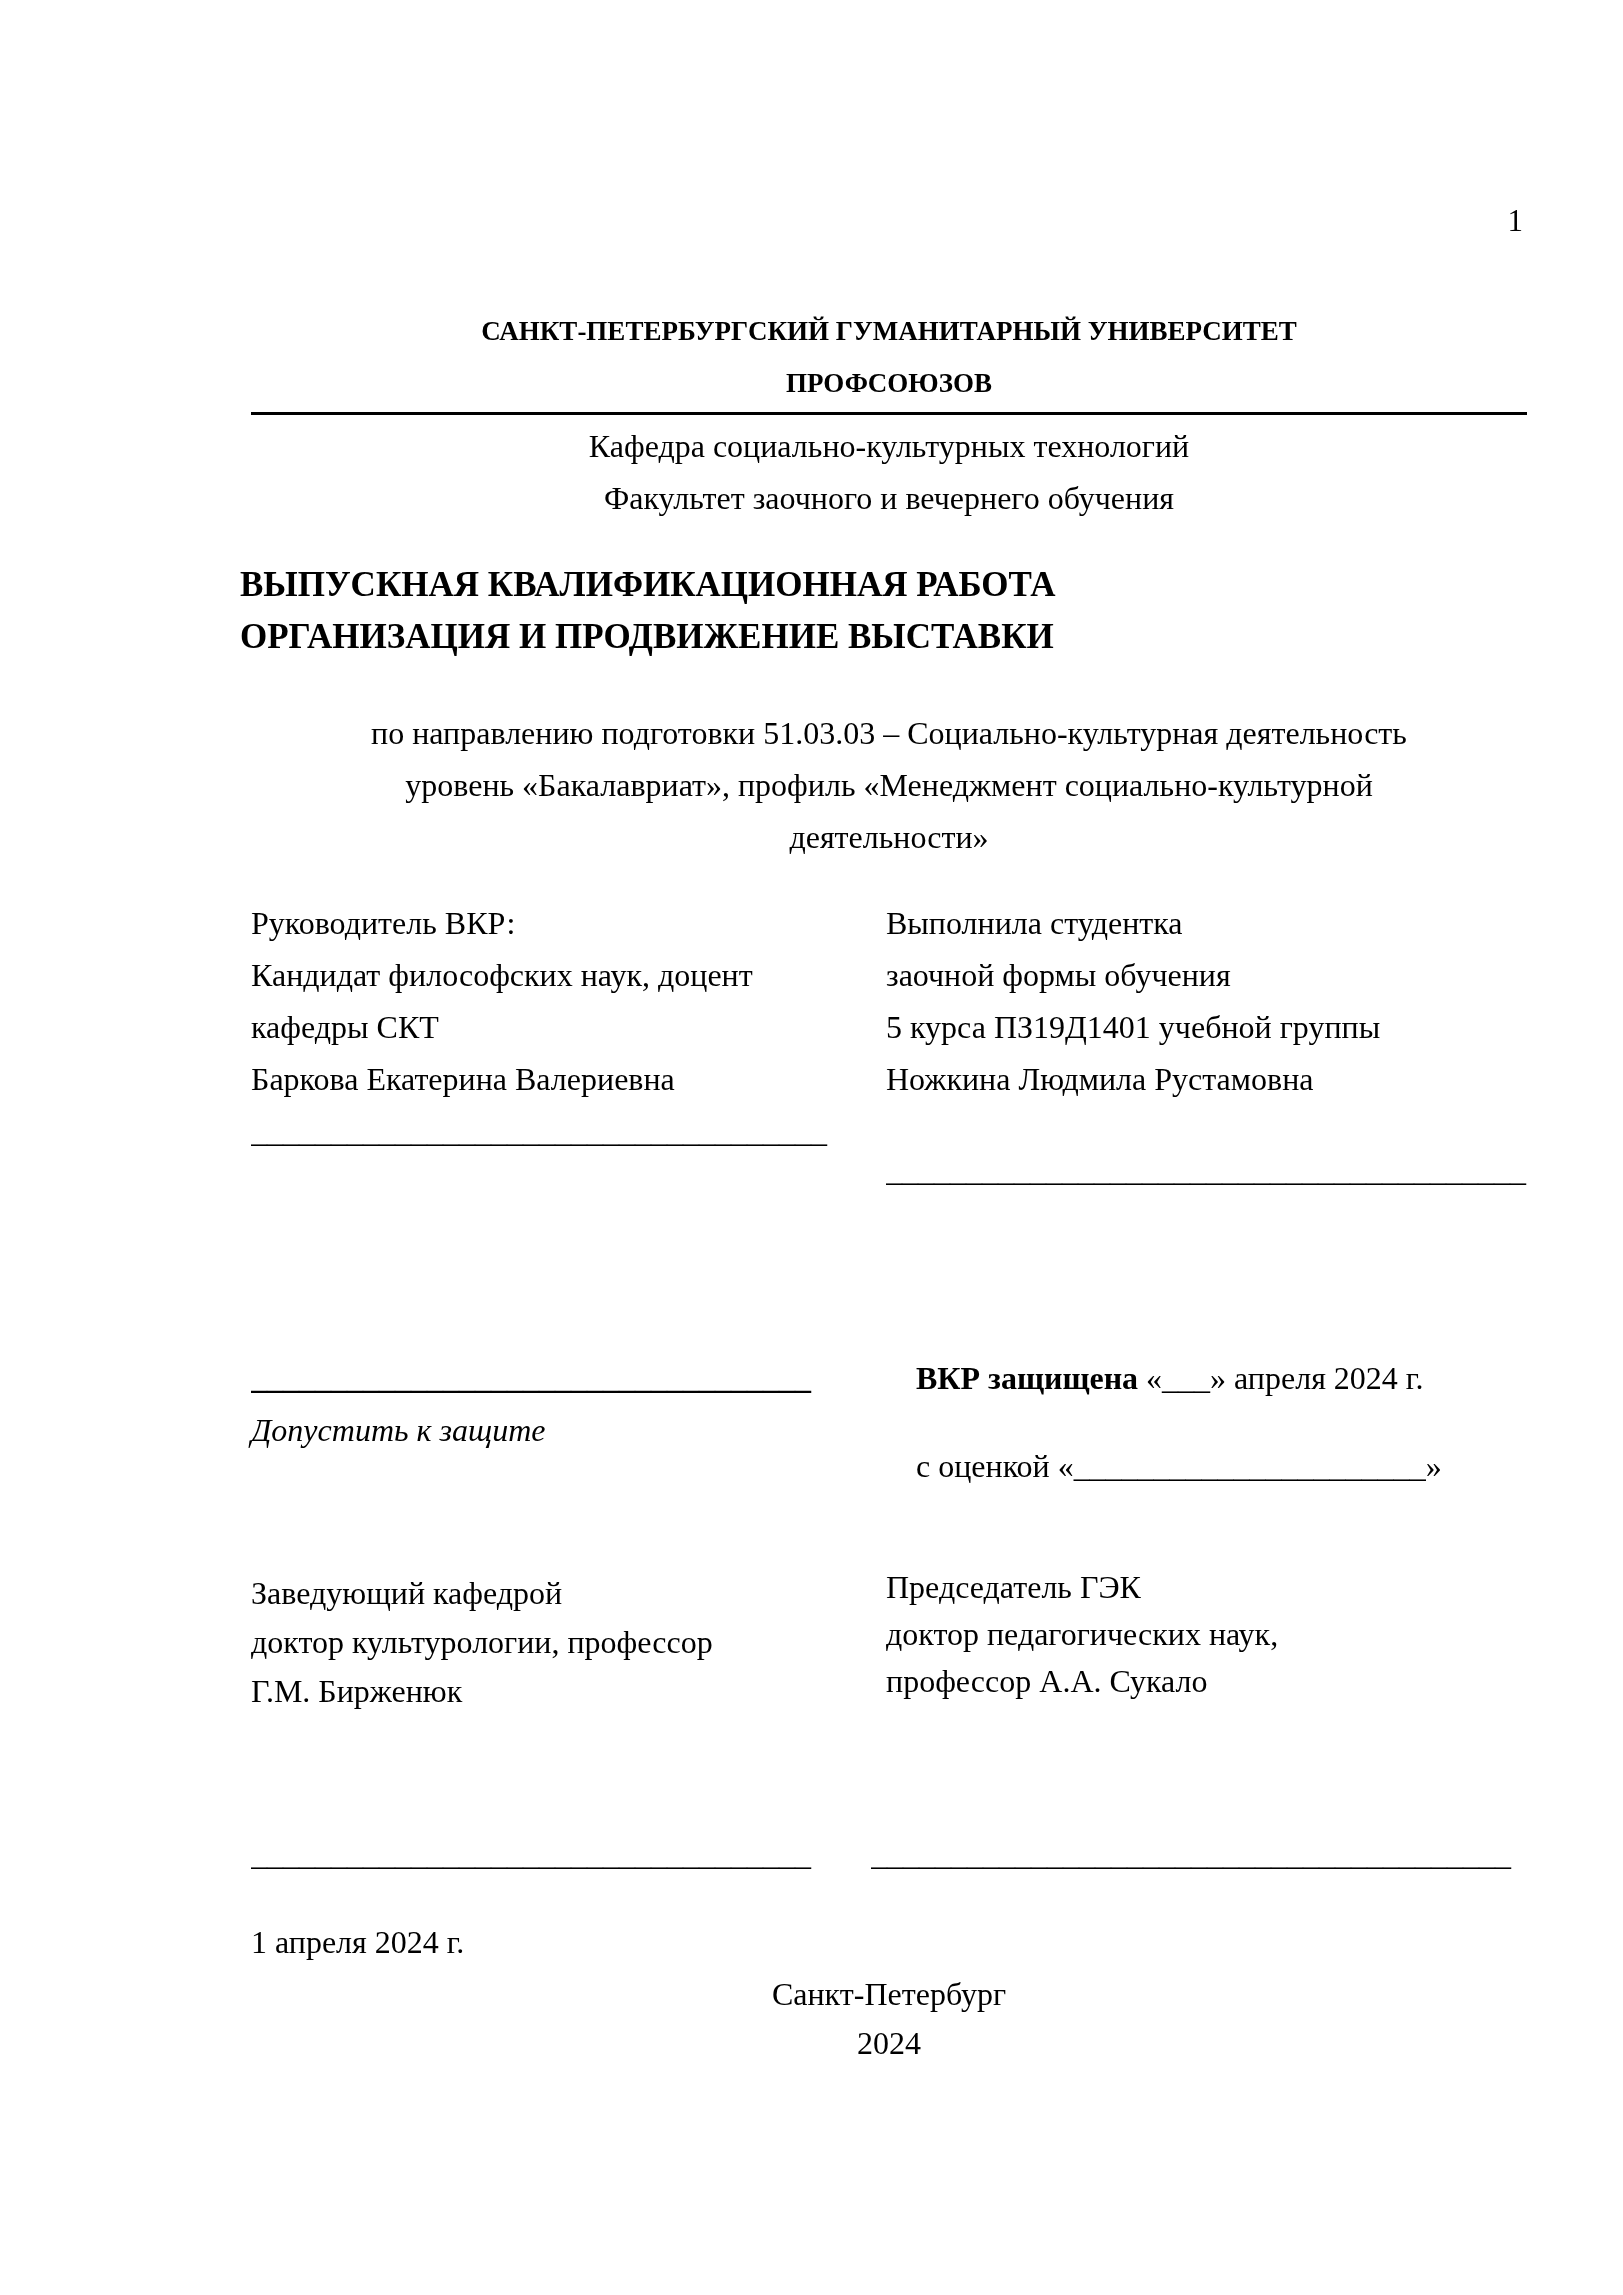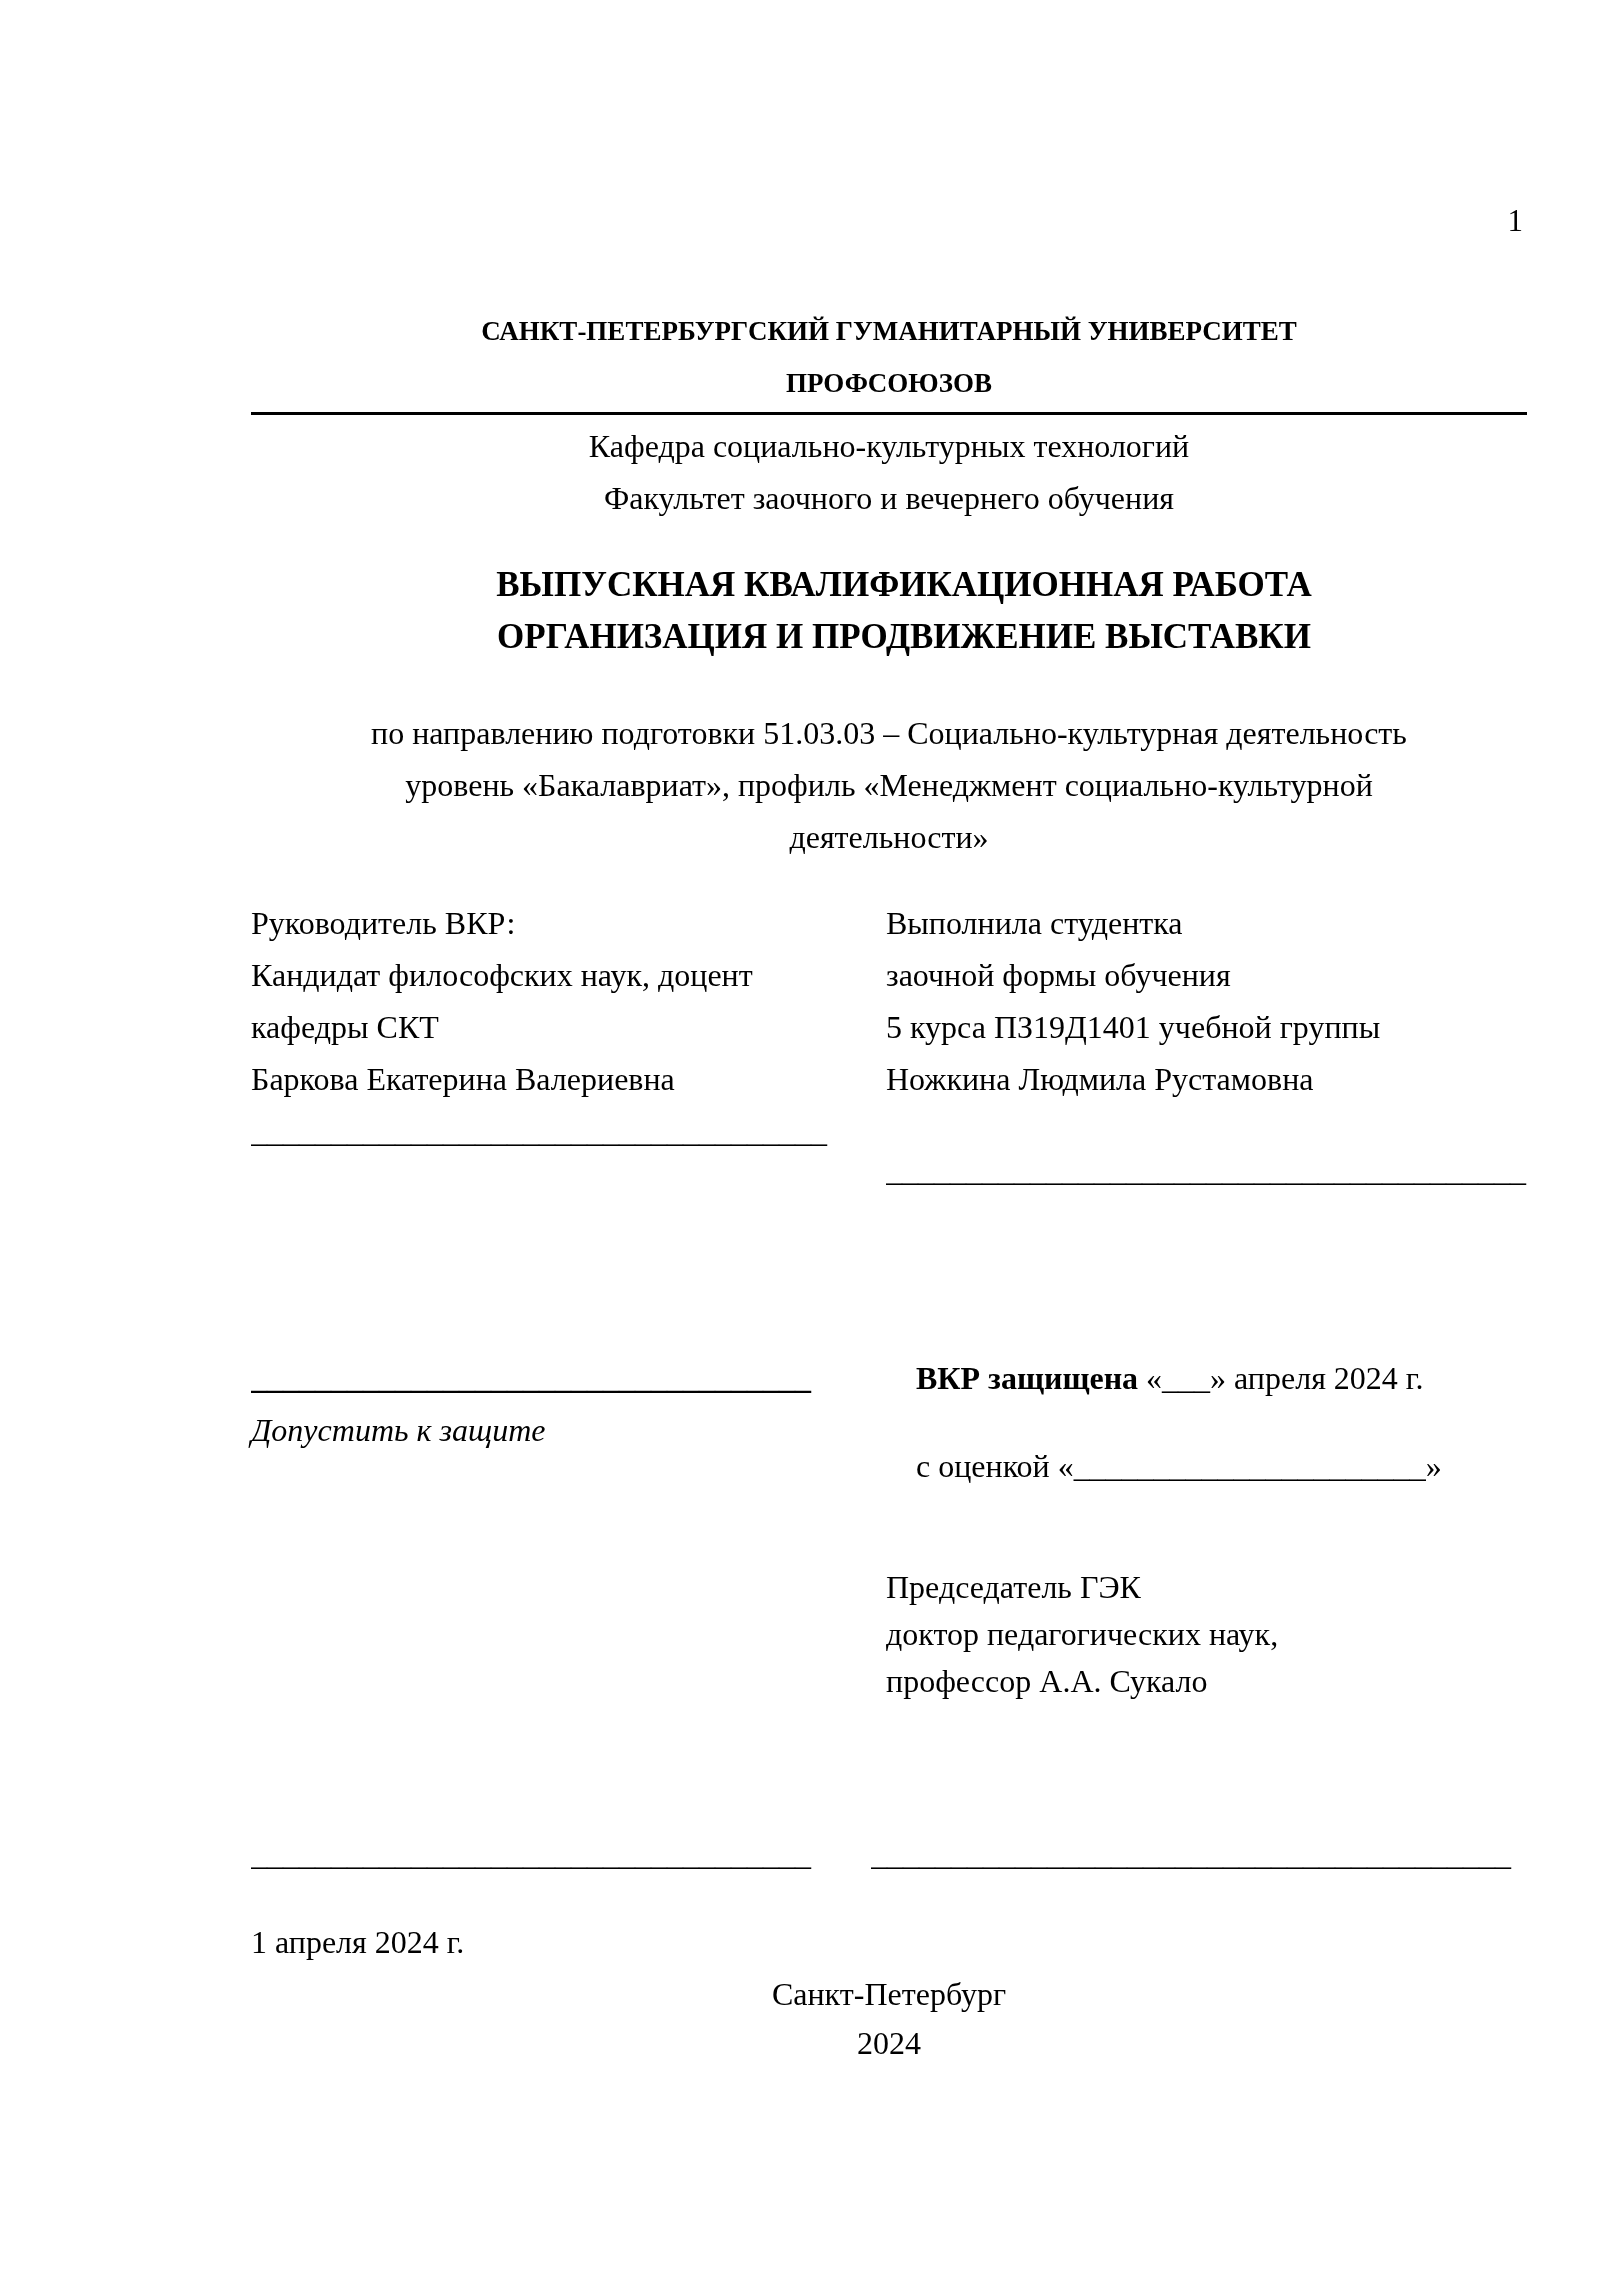--- a/index.html
+++ b/index.html
@@ -42,23 +42,23 @@
   .header-rule {
     border: none;
     border-top: 3.1px solid #000000;
     margin: 3.1px 0 4.7px 0;
     width: 100%;
   }
 
   .thesis-title {
     position: absolute;
     top: 559px;
-    left: 266px;
+    left: 240px;
     width: 1276px;
-    text-align: center;
+    text-align: left;
     font-weight: bold;
     font-size: 35px;
     line-height: 52px;
   }
 
   .program-block {
     position: absolute;
     top: 707px;
     left: 251px;
     width: 1276px;
@@ -154,20 +154,25 @@
     <div class="italic">Допустить к защите</div>
   </div>
 
   <div class="col-right defense-block">
     <div>
       <span class="bold">ВКР защищена</span><span> «___» апреля 2024 г.</span>
     </div>
     <div class="grade-line sig-line">с оценкой «______________________»</div>
   </div>
 
+  <div class="col-left head-block">
+    <div>Заведующий кафедрой</div>
+    <div>доктор культурологии, профессор</div>
+    <div>Г.М. Бирженюк</div>
+  </div>
 
   <div class="col-right chairman-block">
     <div>Председатель ГЭК</div>
     <div>доктор педагогических наук,</div>
     <div>профессор А.А. Сукало</div>
   </div>
 
   <div class="col-left bottom-sig-left sig-line">___________________________________</div>
   <div class="col-right bottom-sig-right sig-line">________________________________________</div>
 

